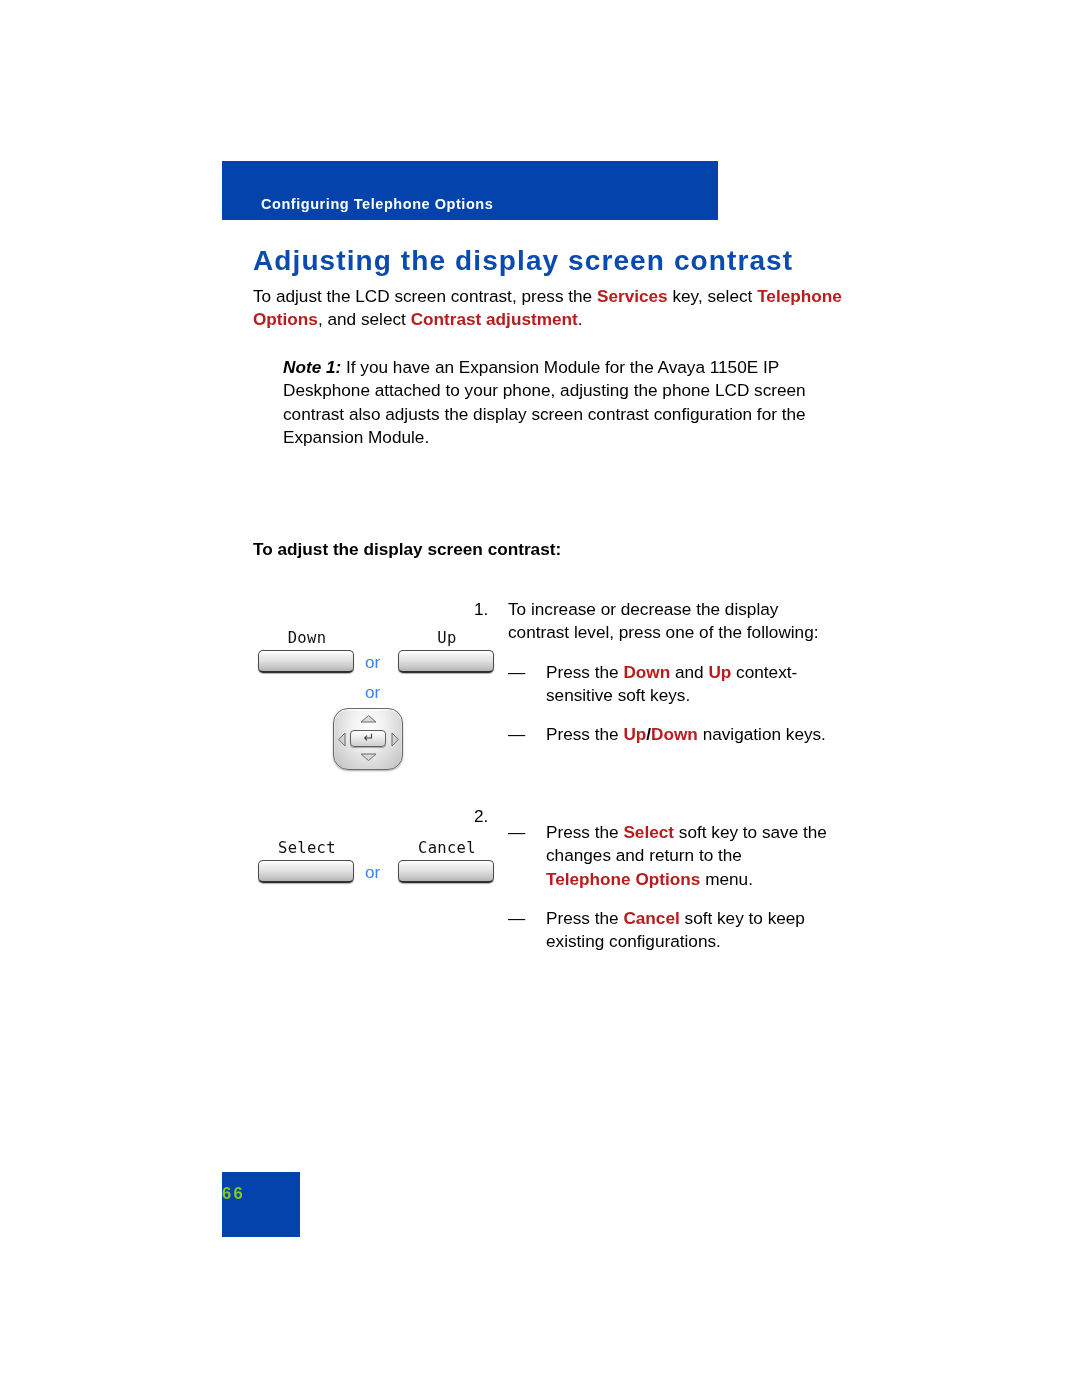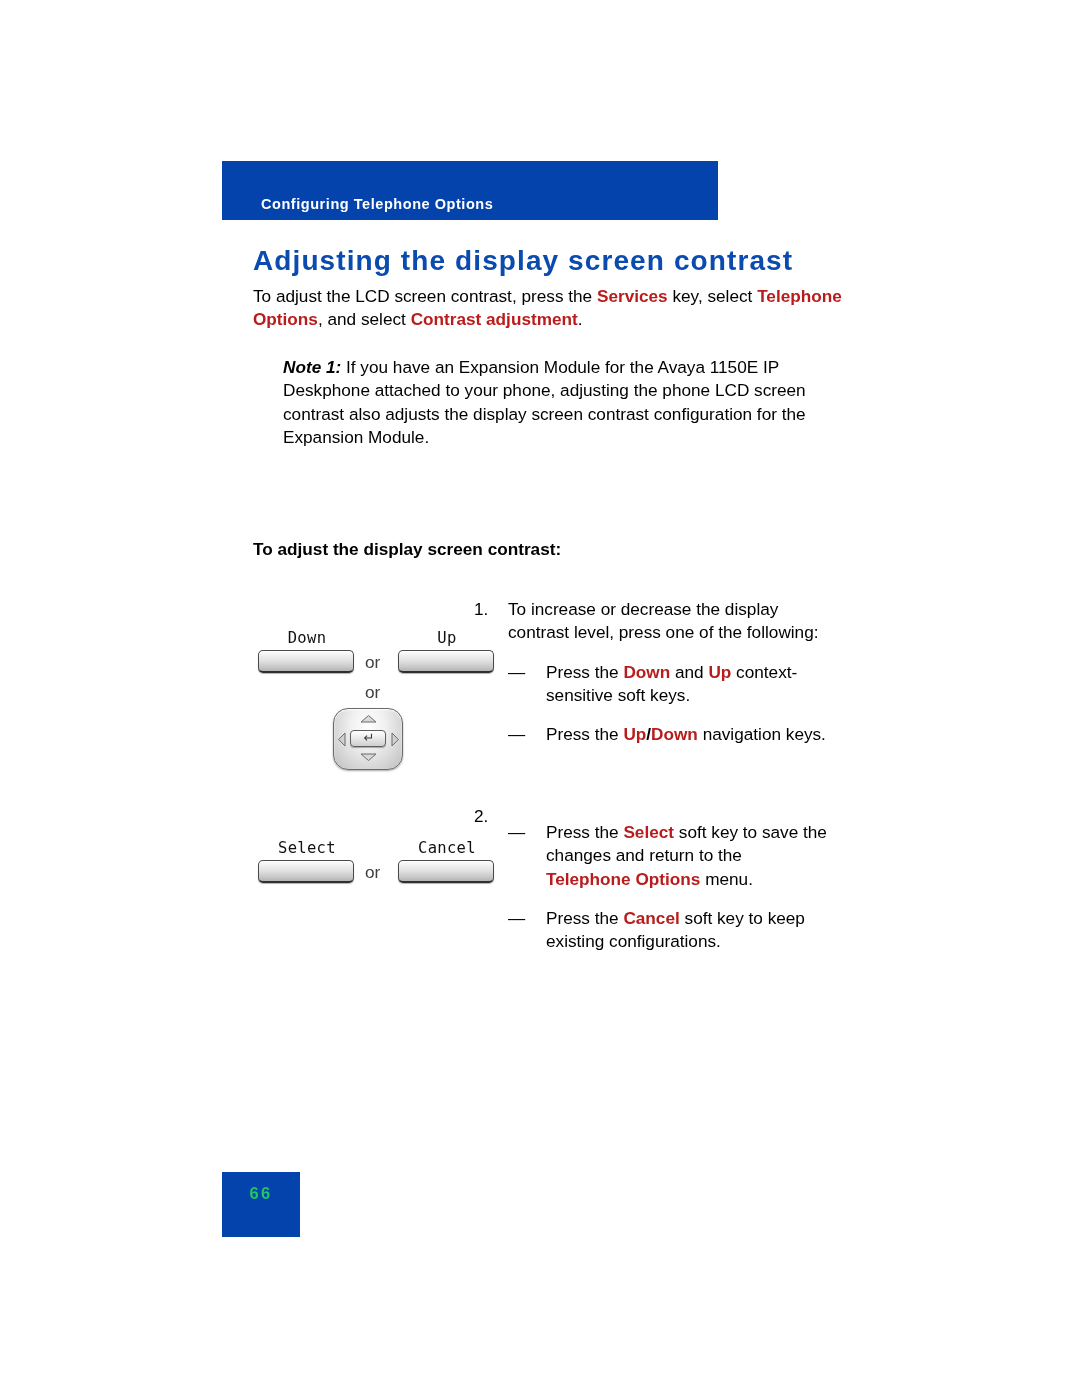--- a/index.html
+++ b/index.html
@@ -136,21 +136,21 @@
         #ffffff 0%,
         #f2f2f2 18%,
         #e2e2e2 48%,
         #c9c9c9 78%,
         #b4b4b4 100%);
     box-shadow: inset 0 1px 0 #ffffff, 0 1px 1px rgba(0,0,0,0.30);
   }
   .or-text {
     position: absolute;
     font-size: 17.2px;
-    color: #404040;
+    color: #3b82f6;
     white-space: nowrap;
   }
 
   
   #nav-cluster {
     position: absolute;
     left: 333px;
     top: 708px;
     width: 70px;
     height: 62px;
@@ -205,22 +205,22 @@
     top: 1172px;
     width: 78px;
     height: 65px;
     background: #0442ac;
   }
   .page-number-label {
     position: absolute;
     left: 0;
     top: 12px;
     width: 78px;
-    text-align: center;
-    color: #22c55e;
+    text-align: left;
+    color: #84cc16;
     font-size: 16.5px;
     font-weight: bold;
     letter-spacing: 2.2px;
   }
 </style>
 </head>
 <body>
 
 <div class="page">
 

